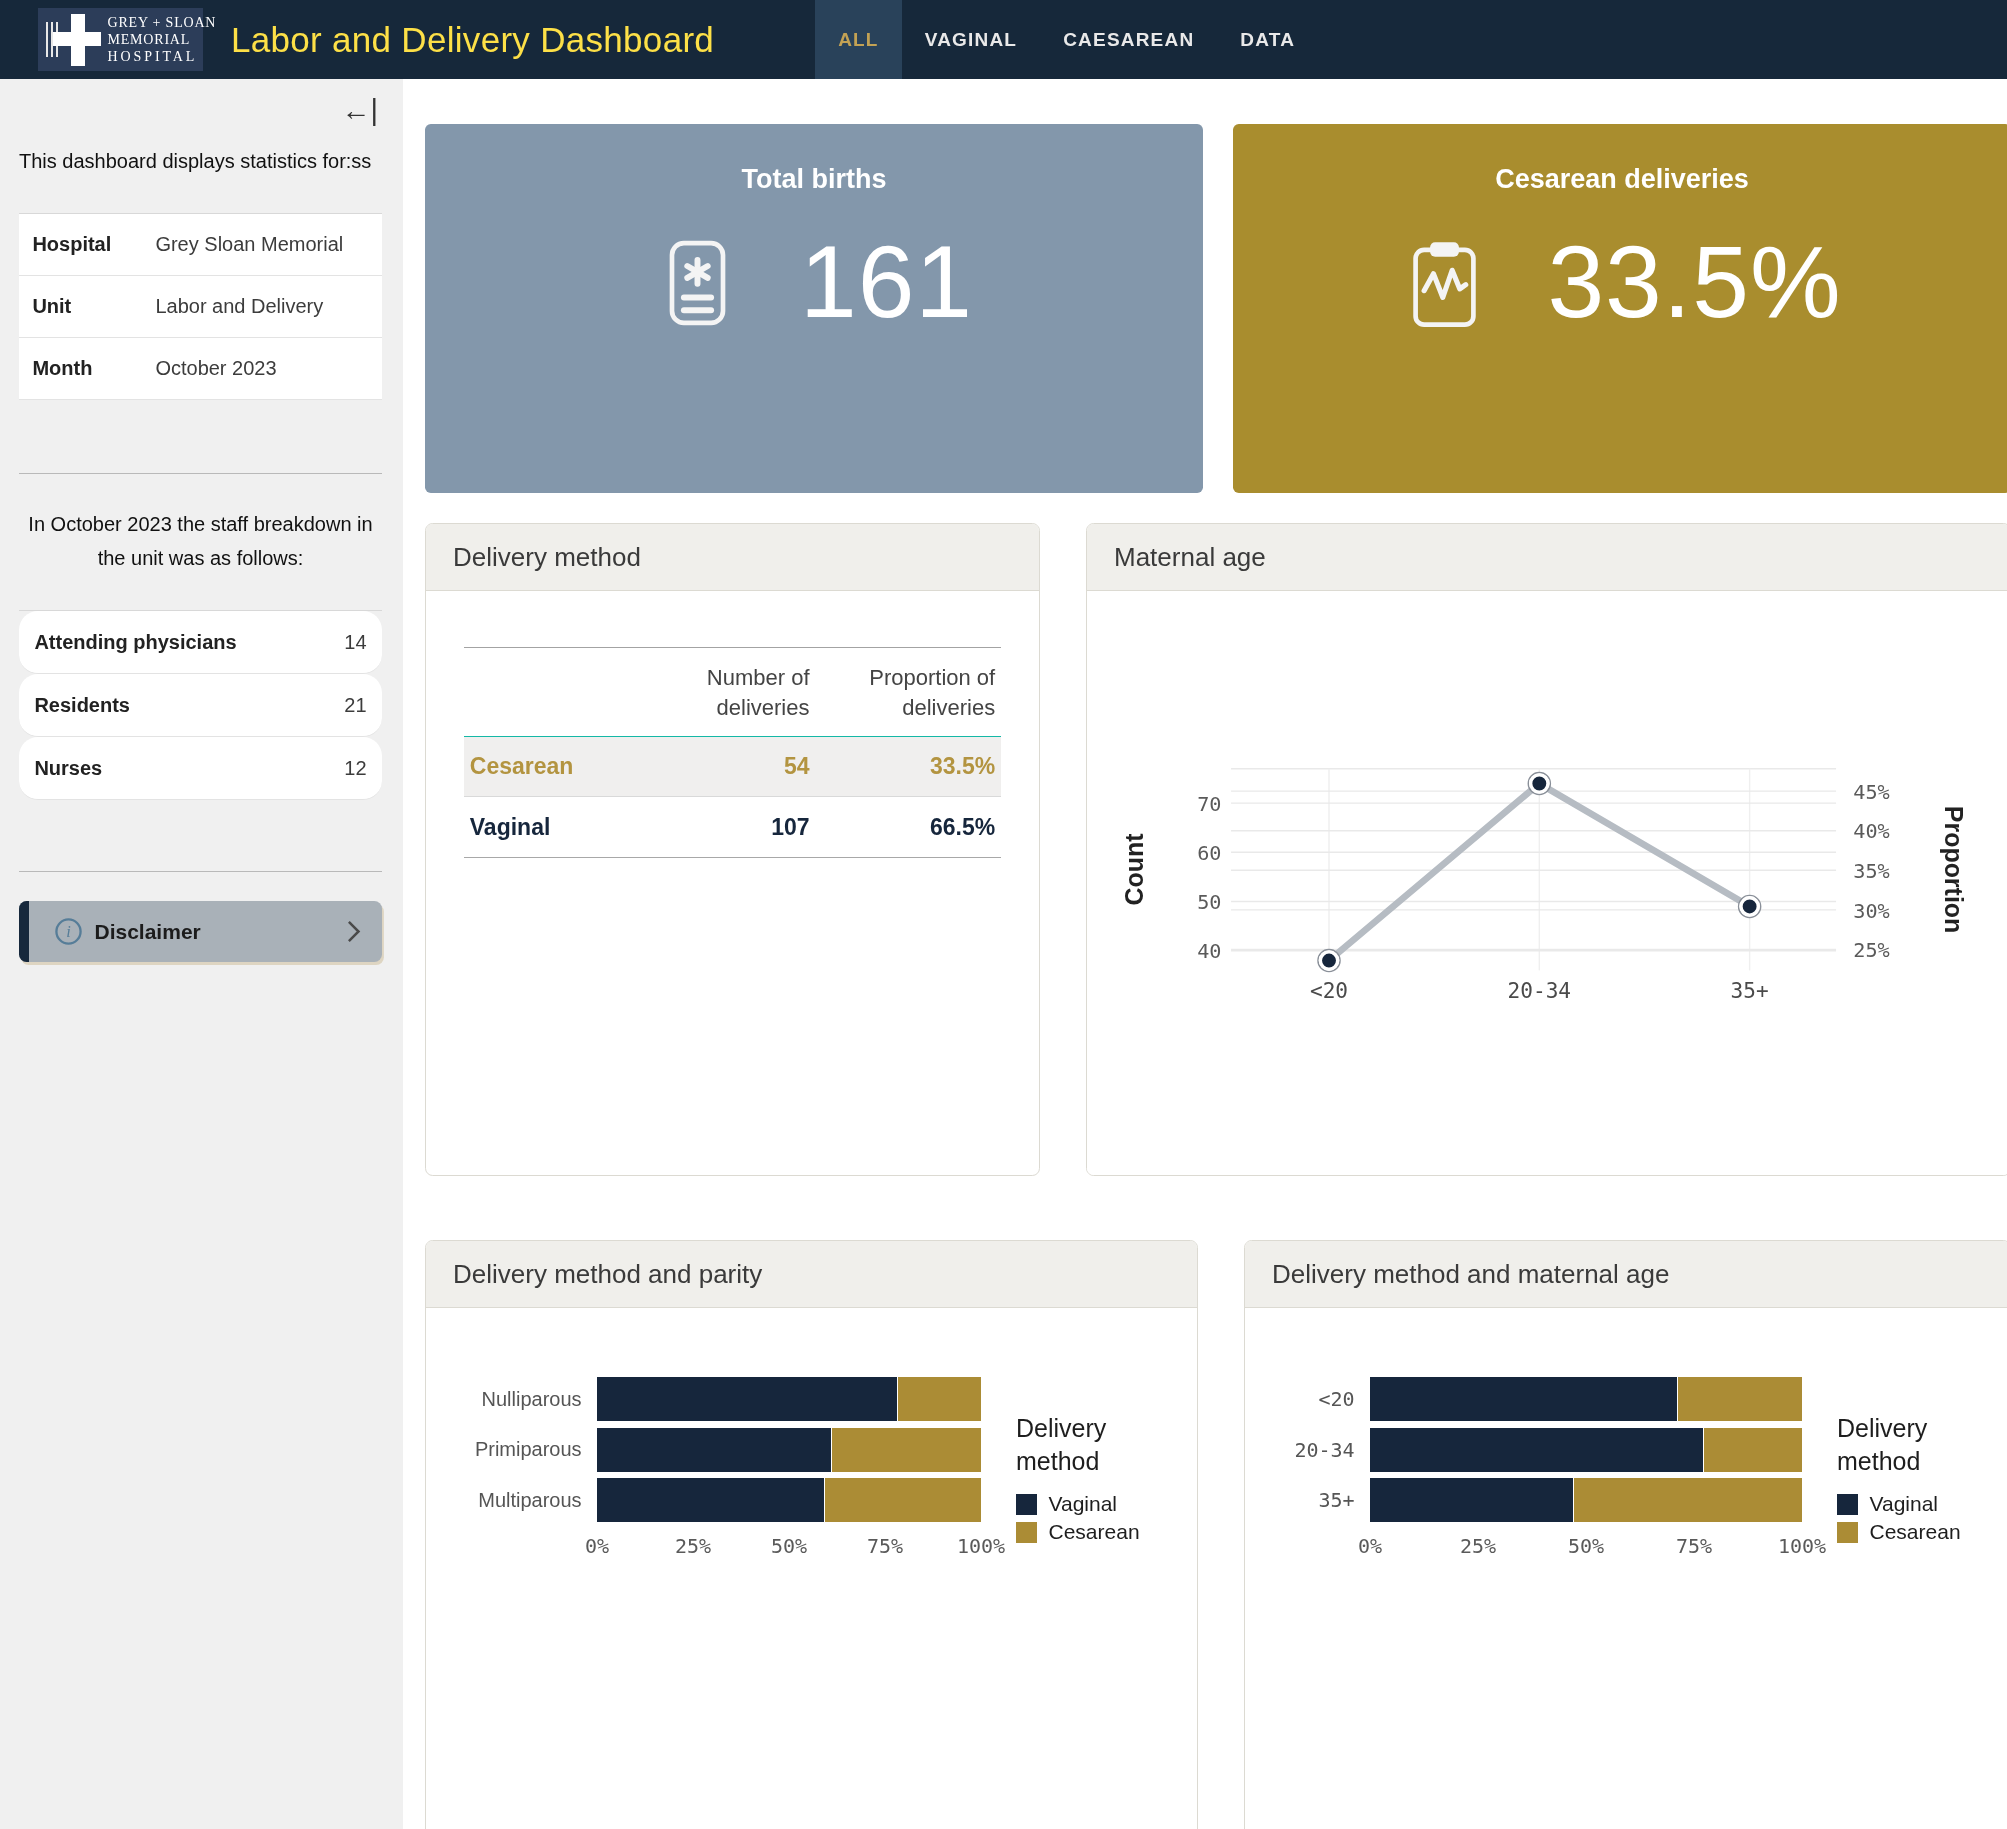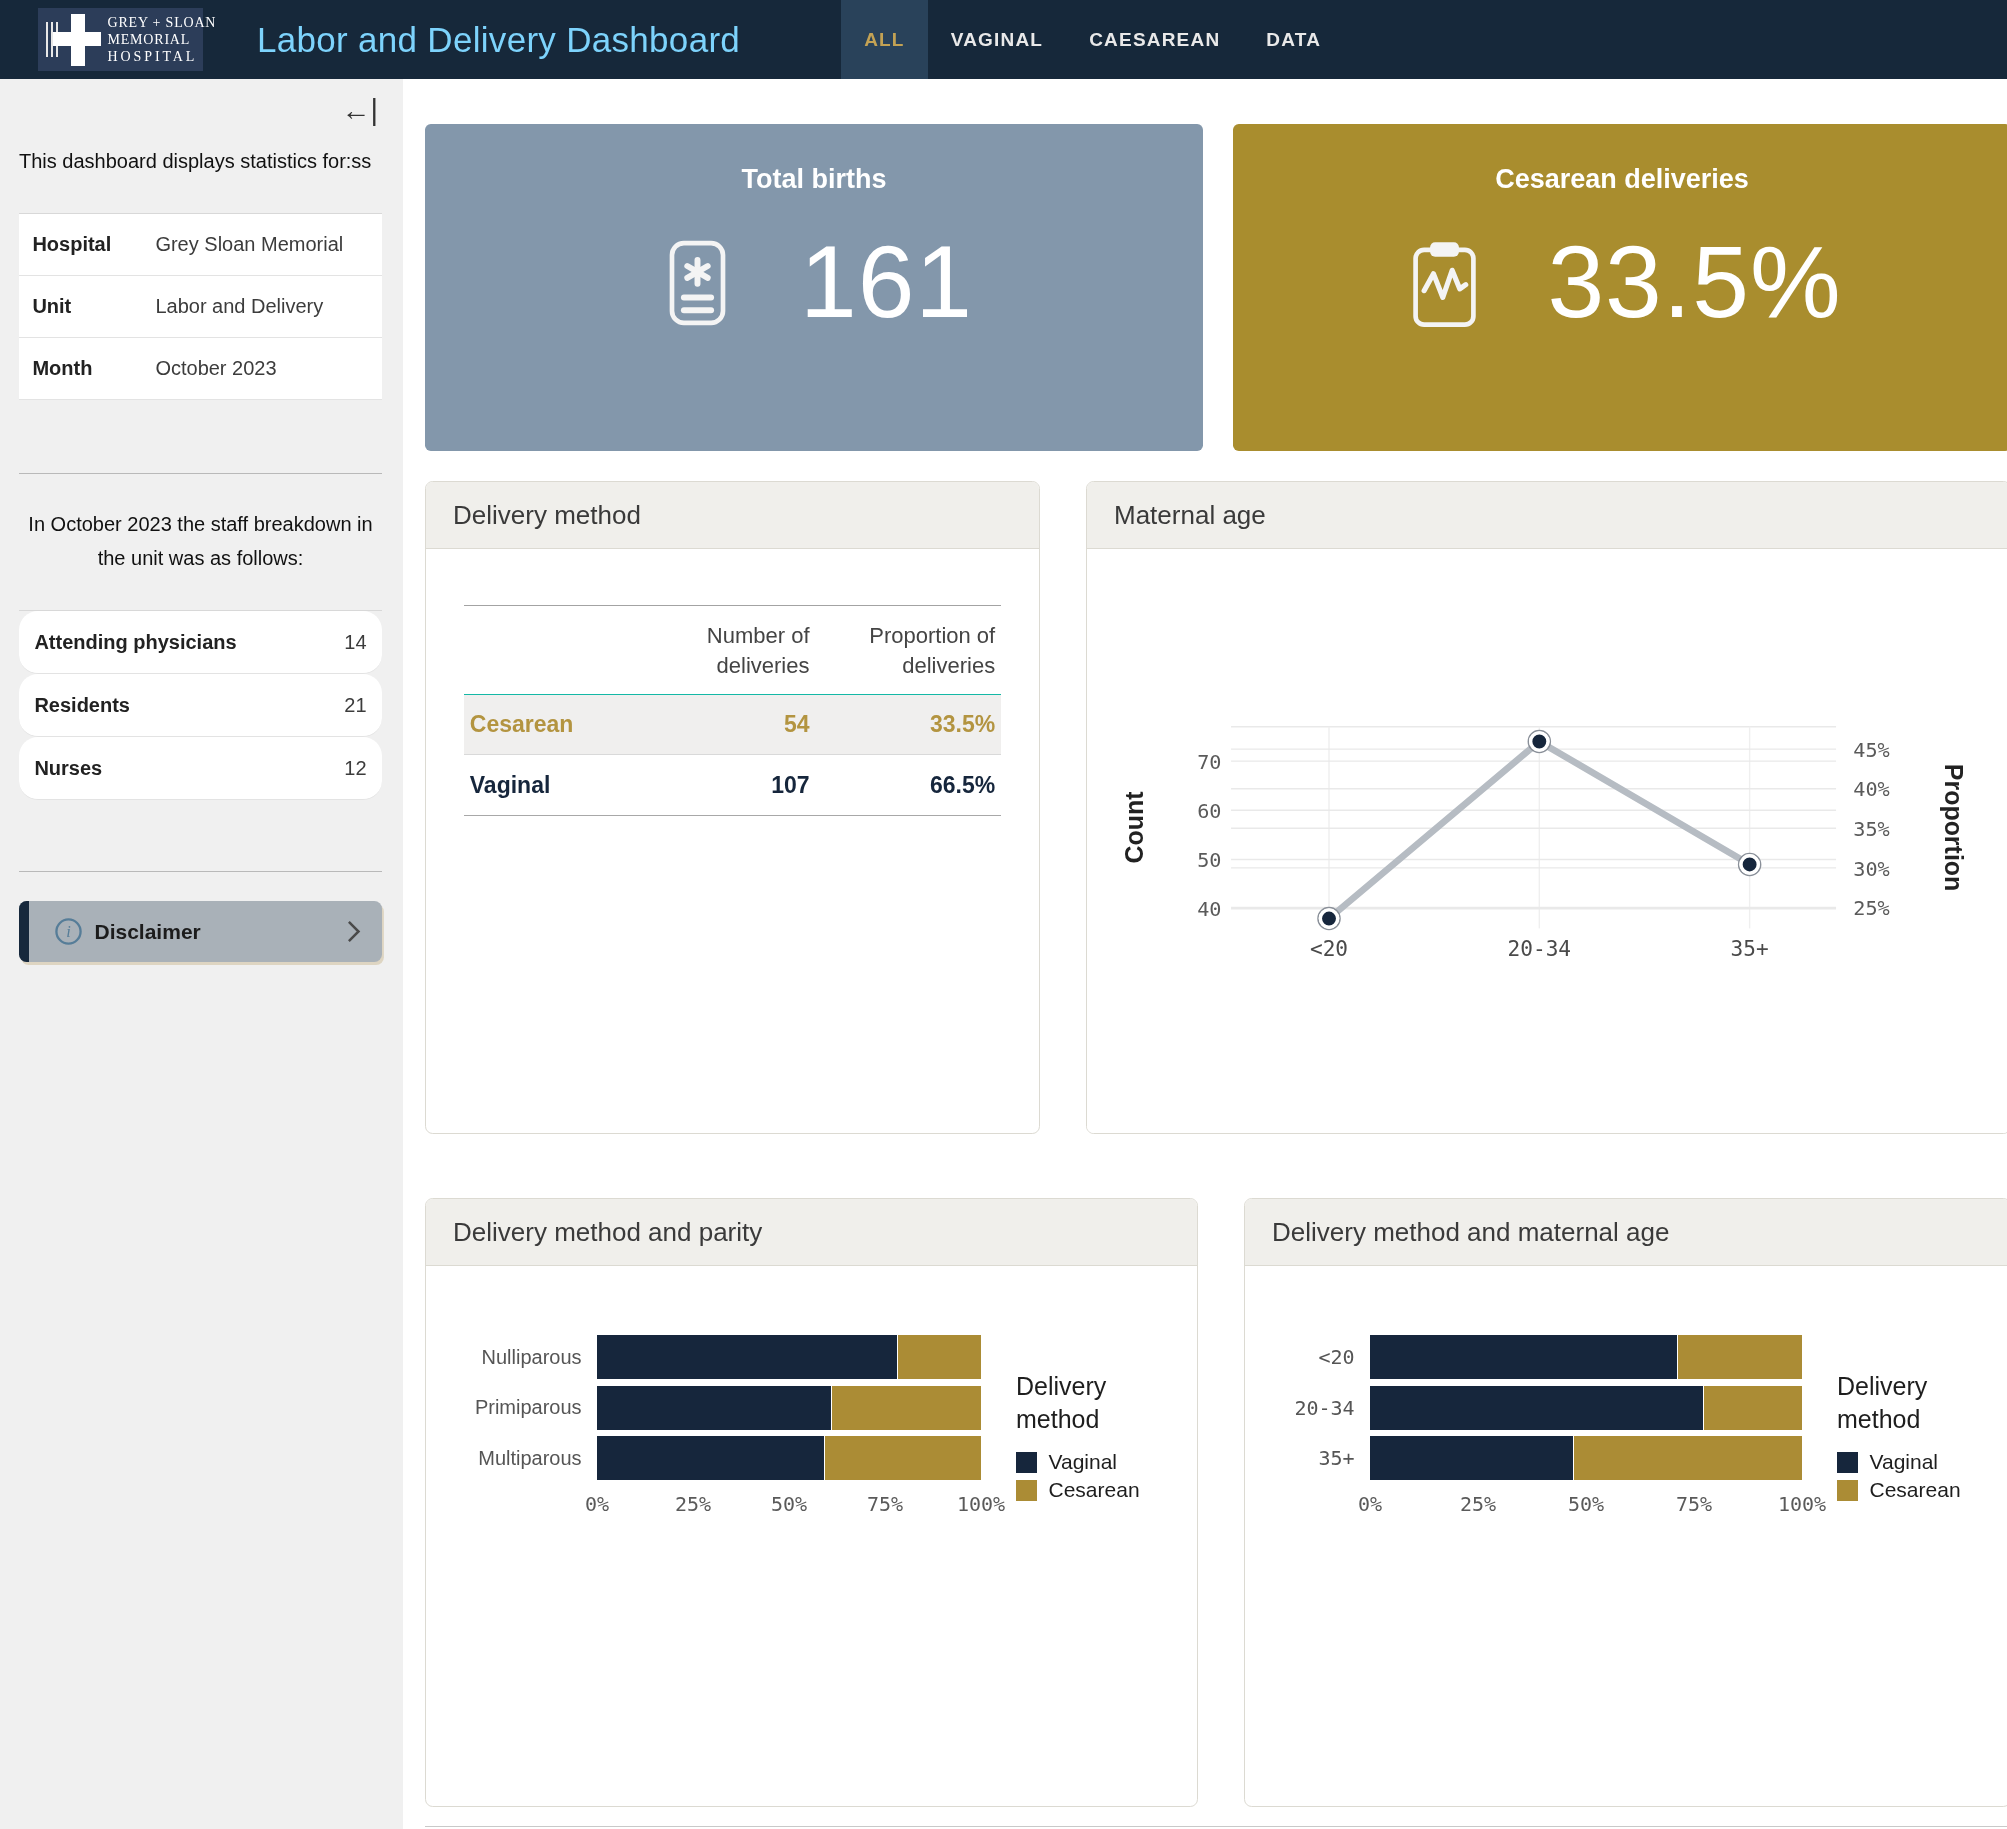--- a/index.html
+++ b/index.html
@@ -11,21 +11,21 @@
   .header { height:79px; background:#16283a; display:flex; align-items:center; }
   .logo { width:165px; height:63px; margin-left:38px; background:#2c3d59; display:flex;
           align-items:center; padding:5.8px 7.7px; flex:none; }
   .logo-cross { position:relative; width:56px; height:52px; flex:none; }
   .logo-stripes { position:absolute; left:0; top:8.6px; width:13.4px; height:35px;
         background:repeating-linear-gradient(to right,#e8e8e8 0 1.9px,transparent 1.9px 4.8px); }
   .logo-cross:before { content:""; position:absolute; left:25px; top:0; width:14.4px; height:52px; background:#fff; }
   .logo-cross:after  { content:""; position:absolute; left:7.7px; top:18px; width:48px; height:14.4px; background:#fff; }
   .logo-text { color:#fff; font-family:"Liberation Serif", serif; font-size:14px;
                line-height:1.22; margin-left:5.8px; letter-spacing:0.8px; white-space:nowrap; }
-  .app-title { color:#7dd3fc; font-size:35px; font-weight:500; margin-left:54px; letter-spacing:0.3px; }
+  .app-title { color:#fde047; font-size:35px; font-weight:500; margin-left:28px; letter-spacing:0.3px; }
   .nav { display:flex; align-items:stretch; height:79px; margin-left:101px; }
   .nav-tab { display:flex; align-items:center; padding:0 23px; color:#e9e9e9; font-size:19px;
              font-weight:700; letter-spacing:1.2px; cursor:pointer; }
   .nav-tab.active { background:#29425a; color:#c3a254; }
 
   
   .app { display:flex; height:1750px; }
   .sidebar { width:403px; background:#f0f0f0; flex:none; padding:19px 21px 0 19px; position:relative; }
   .main { flex:1; padding:45px 15.4px 0 22px; }
 
@@ -47,21 +47,21 @@
   .disclaimer { margin-top:29px; position:relative; height:61px; background:#a9b1b8;
                 border-radius:7.7px; display:flex; align-items:center; padding-left:35px;
                 box-shadow:1.9px 2.9px 0 #ded5c2; cursor:pointer; }
   .disclaimer:before { content:""; position:absolute; left:0; top:0; bottom:0; width:9.6px;
                 background:#16283c; border-radius:7.7px 0 0 7.7px; }
   .disc-label { font-size:21px; font-weight:700; color:#1c1c1c; margin-left:11.5px; }
   .disc-chevron { position:absolute; right:21px; top:17.3px; }
 
   
   .kpi-row { display:flex; gap:30px; }
-  .kpi { flex:1; height:327px; border-radius:5.8px; color:#fff; }
+  .kpi { flex:1; height:369px; border-radius:5.8px; color:#fff; }
   .kpi-title { text-align:center; margin-top:40px; font-size:27px; font-weight:600; }
   .kpi-body { display:flex; align-items:center; justify-content:center; gap:60px; margin-top:29px; }
   .kpi-value { font-size:102px; font-weight:400; letter-spacing:1px; }
 
   
   .panel-row { display:flex; gap:46px; margin-top:30px; }
   .panel { background:#fff; border:1px solid #dcdad2; border-radius:7.7px; overflow:hidden; }
   .panel-head { background:#f0efeb; border-bottom:1px solid #dcdad2; height:67px;
                 display:flex; align-items:center; padding-left:27px;
                 font-size:26px; color:#3a3a3a; }

